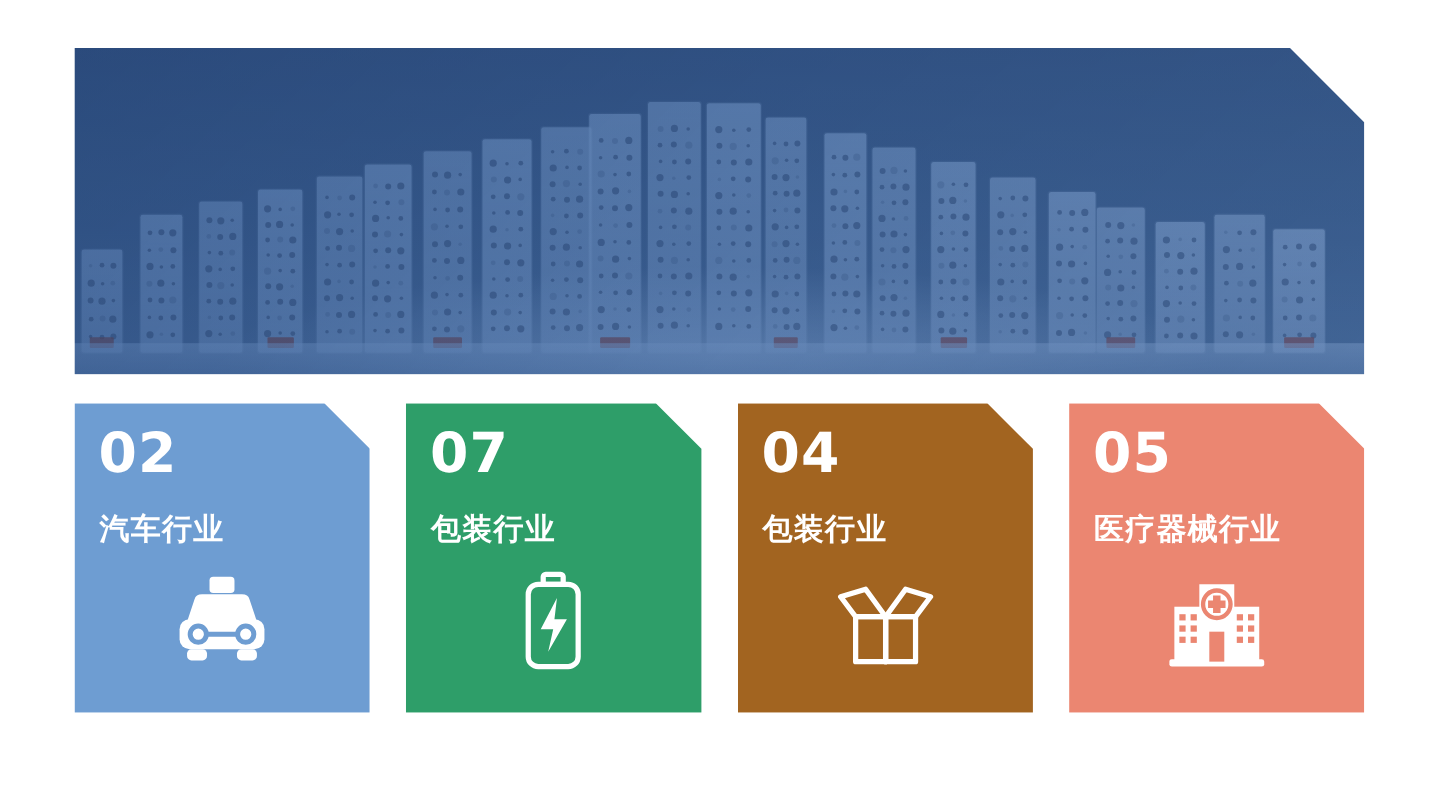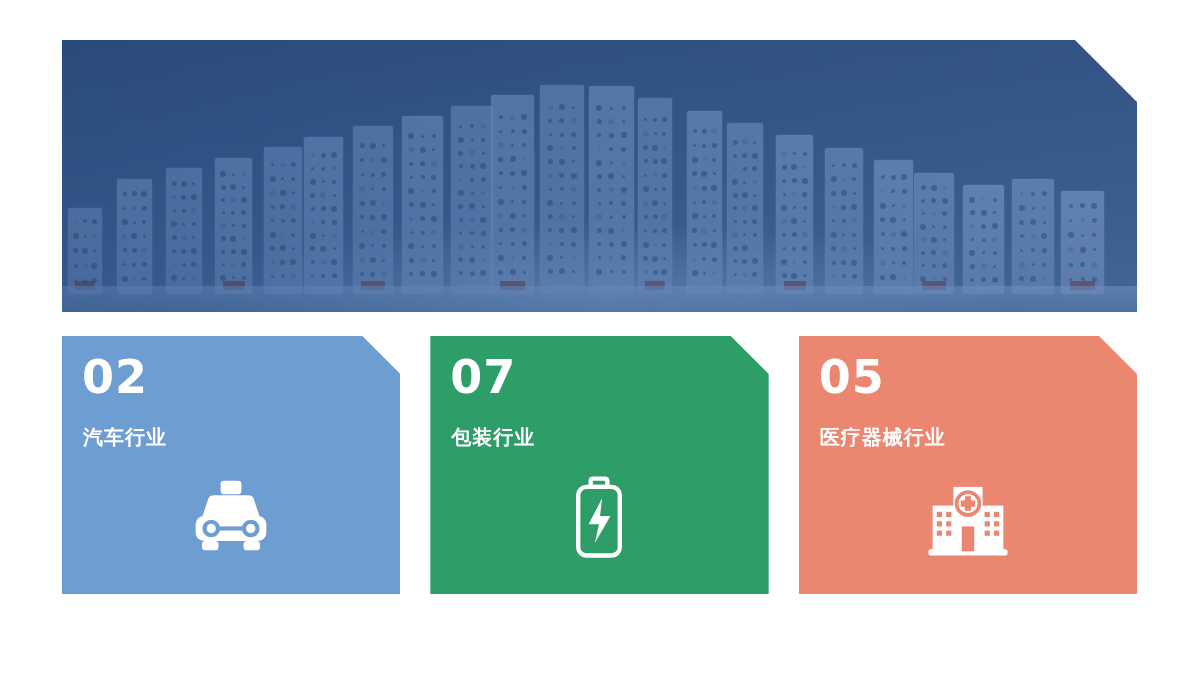--- a/index.html
+++ b/index.html
@@ -155,21 +155,21 @@
     top: 18px;
     font-size: 46px;
     font-weight: 700;
     line-height: 1;
     letter-spacing: 1px;
   }
   .card-label {
     position: absolute;
     left: 21px;
     top: 88px;
-    font-size: 20px;
+    font-size: 25px;
     font-weight: 700;
     letter-spacing: 1px;
     white-space: nowrap;
   }
   .card-icon {
     position: absolute;
     left: 50%;
     transform: translateX(-50%);
     top: 128px;
     width: 104px;
@@ -948,20 +948,33 @@
         </div>
       </div>
       <div class="card" style="background: rgb(46, 158, 105);">
         <div class="card-num">07</div>
         <div class="card-label">包装行业</div>
         <div class="card-icon">
           <svg viewBox="0 0 100 100">
             <rect x="42" y="14" width="16" height="8" rx="2" stroke="#ffffff" fill="none" stroke-width="4.2" stroke-linecap="round" stroke-linejoin="round"></rect>
             <rect x="30" y="22" width="40" height="66" rx="8" stroke="#ffffff" fill="none" stroke-width="4.2" stroke-linecap="round" stroke-linejoin="round"></rect>
             <path d="M53 33 L40 58 L50 58 L46 76 L61 50 L51 50 Z" fill="#fff"></path>
+          </svg>
+        </div>
+      </div>
+      <div class="card" style="background: rgb(162, 100, 32);">
+        <div class="card-num">04</div>
+        <div class="card-label">包装行业</div>
+        <div class="card-icon">
+          <svg viewBox="0 0 100 100">
+            <path d="M26 48 L50 48 L50 84 L26 84 Z" stroke="#ffffff" fill="none" stroke-width="4.2" stroke-linecap="round" stroke-linejoin="round"></path>
+            <path d="M50 48 L74 48 L74 84 L50 84 Z" stroke="#ffffff" fill="none" stroke-width="4.2" stroke-linecap="round" stroke-linejoin="round"></path>
+            <path d="M26 48 L14 32 L34 26 L50 48 Z" stroke="#ffffff" fill="none" stroke-width="4.2" stroke-linecap="round" stroke-linejoin="round"></path>
+            <path d="M74 48 L86 32 L66 26 L50 48 Z" stroke="#ffffff" fill="none" stroke-width="4.2" stroke-linecap="round" stroke-linejoin="round"></path>
+            <line x1="50" y1="48" x2="50" y2="84" stroke="#ffffff" fill="none" stroke-width="4.2" stroke-linecap="round" stroke-linejoin="round"></line>
           </svg>
         </div>
       </div>
       <div class="card" style="background: rgb(235, 134, 113);">
         <div class="card-num">05</div>
         <div class="card-label">医疗器械行业</div>
         <div class="card-icon">
           <svg viewBox="0 0 100 100">
             <rect x="36" y="22" width="28" height="62" fill="#fff"></rect>
             <rect x="16" y="40" width="22" height="44" fill="#fff"></rect>

